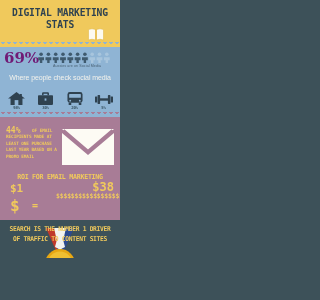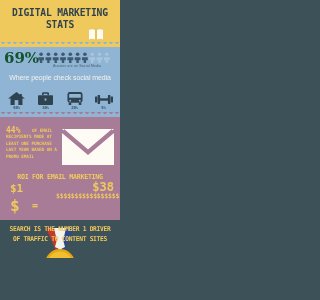--- a/index.html
+++ b/index.html
@@ -59,21 +59,21 @@
     background-color:#a87c96;
   }
 
   
   .band-social{
     position:absolute;left:0;top:47px;width:120px;height:70px;
     background:#8fb4d4;
   }
   .pct69{
     position:absolute;left:4px;top:4px;
-    color:#14532d;
+    color:#701a75;
     font-family:"DejaVu Serif", serif;
     font-weight:700;
     font-size:15px;
     line-height:15px;
   }
   .people-row{
     position:absolute;left:38px;top:5px;width:80px;height:11px;
     display:flex;align-items:flex-start;
   }
   .people-row svg{display:block;}

